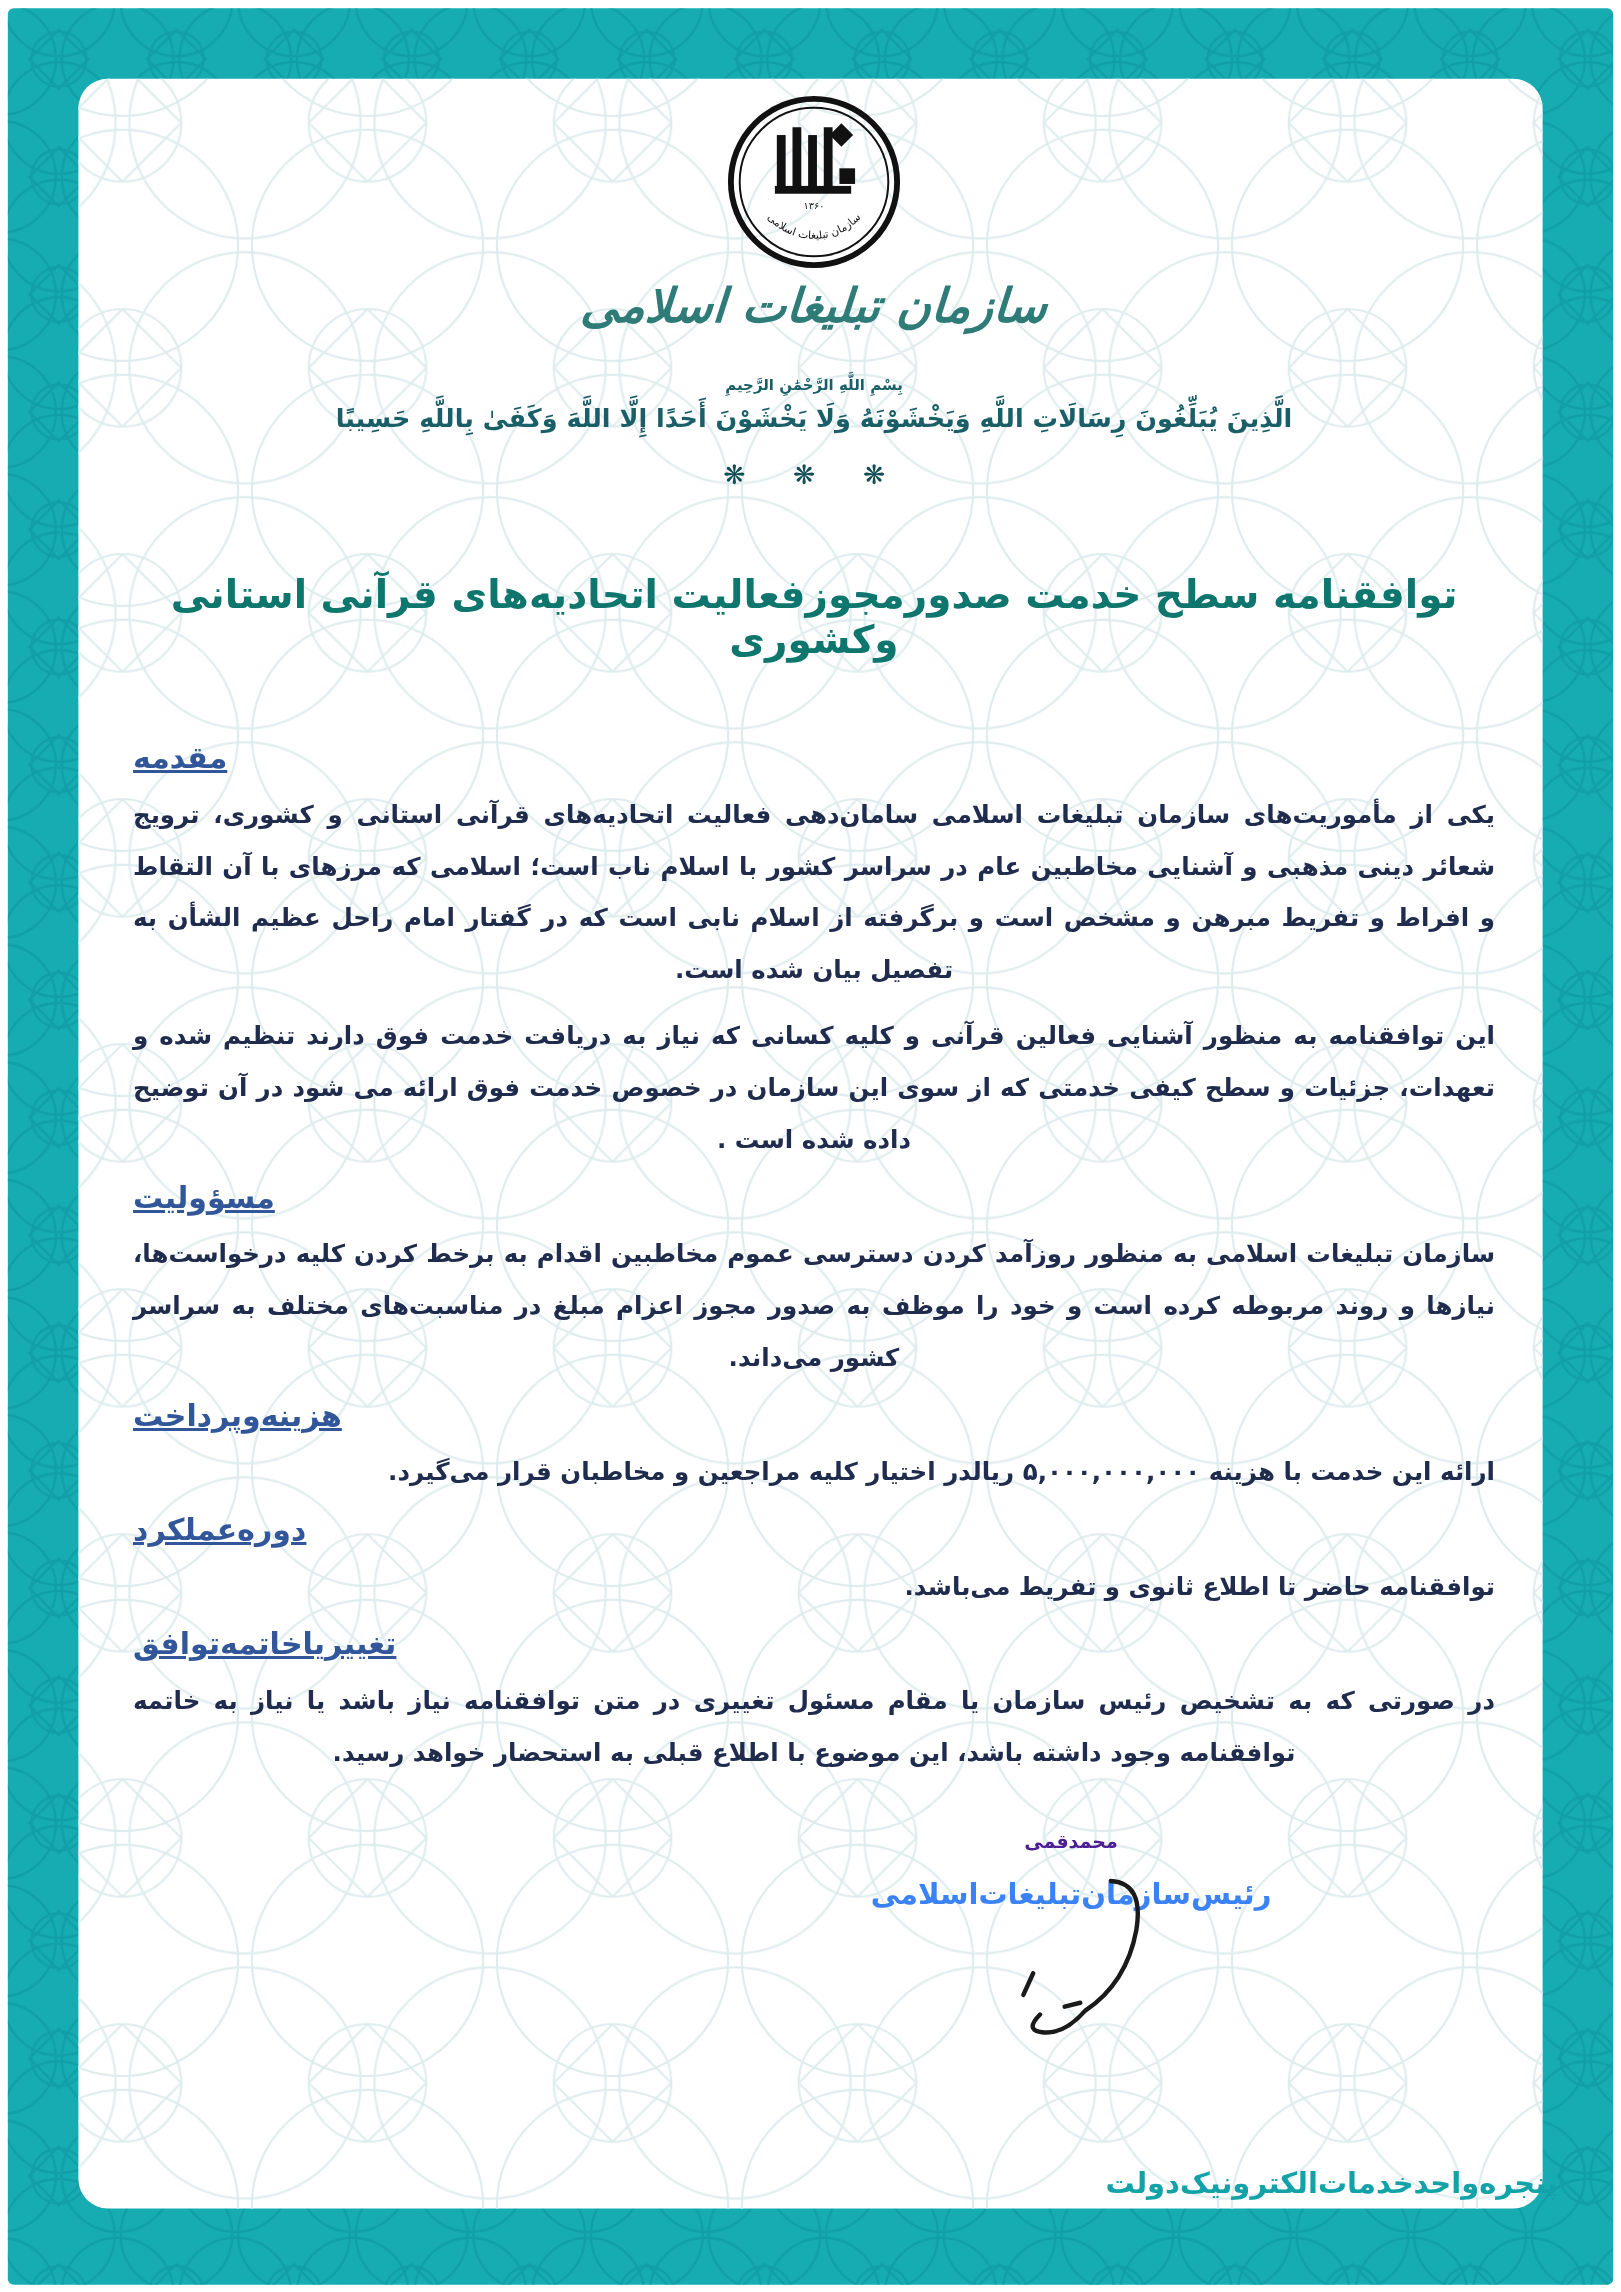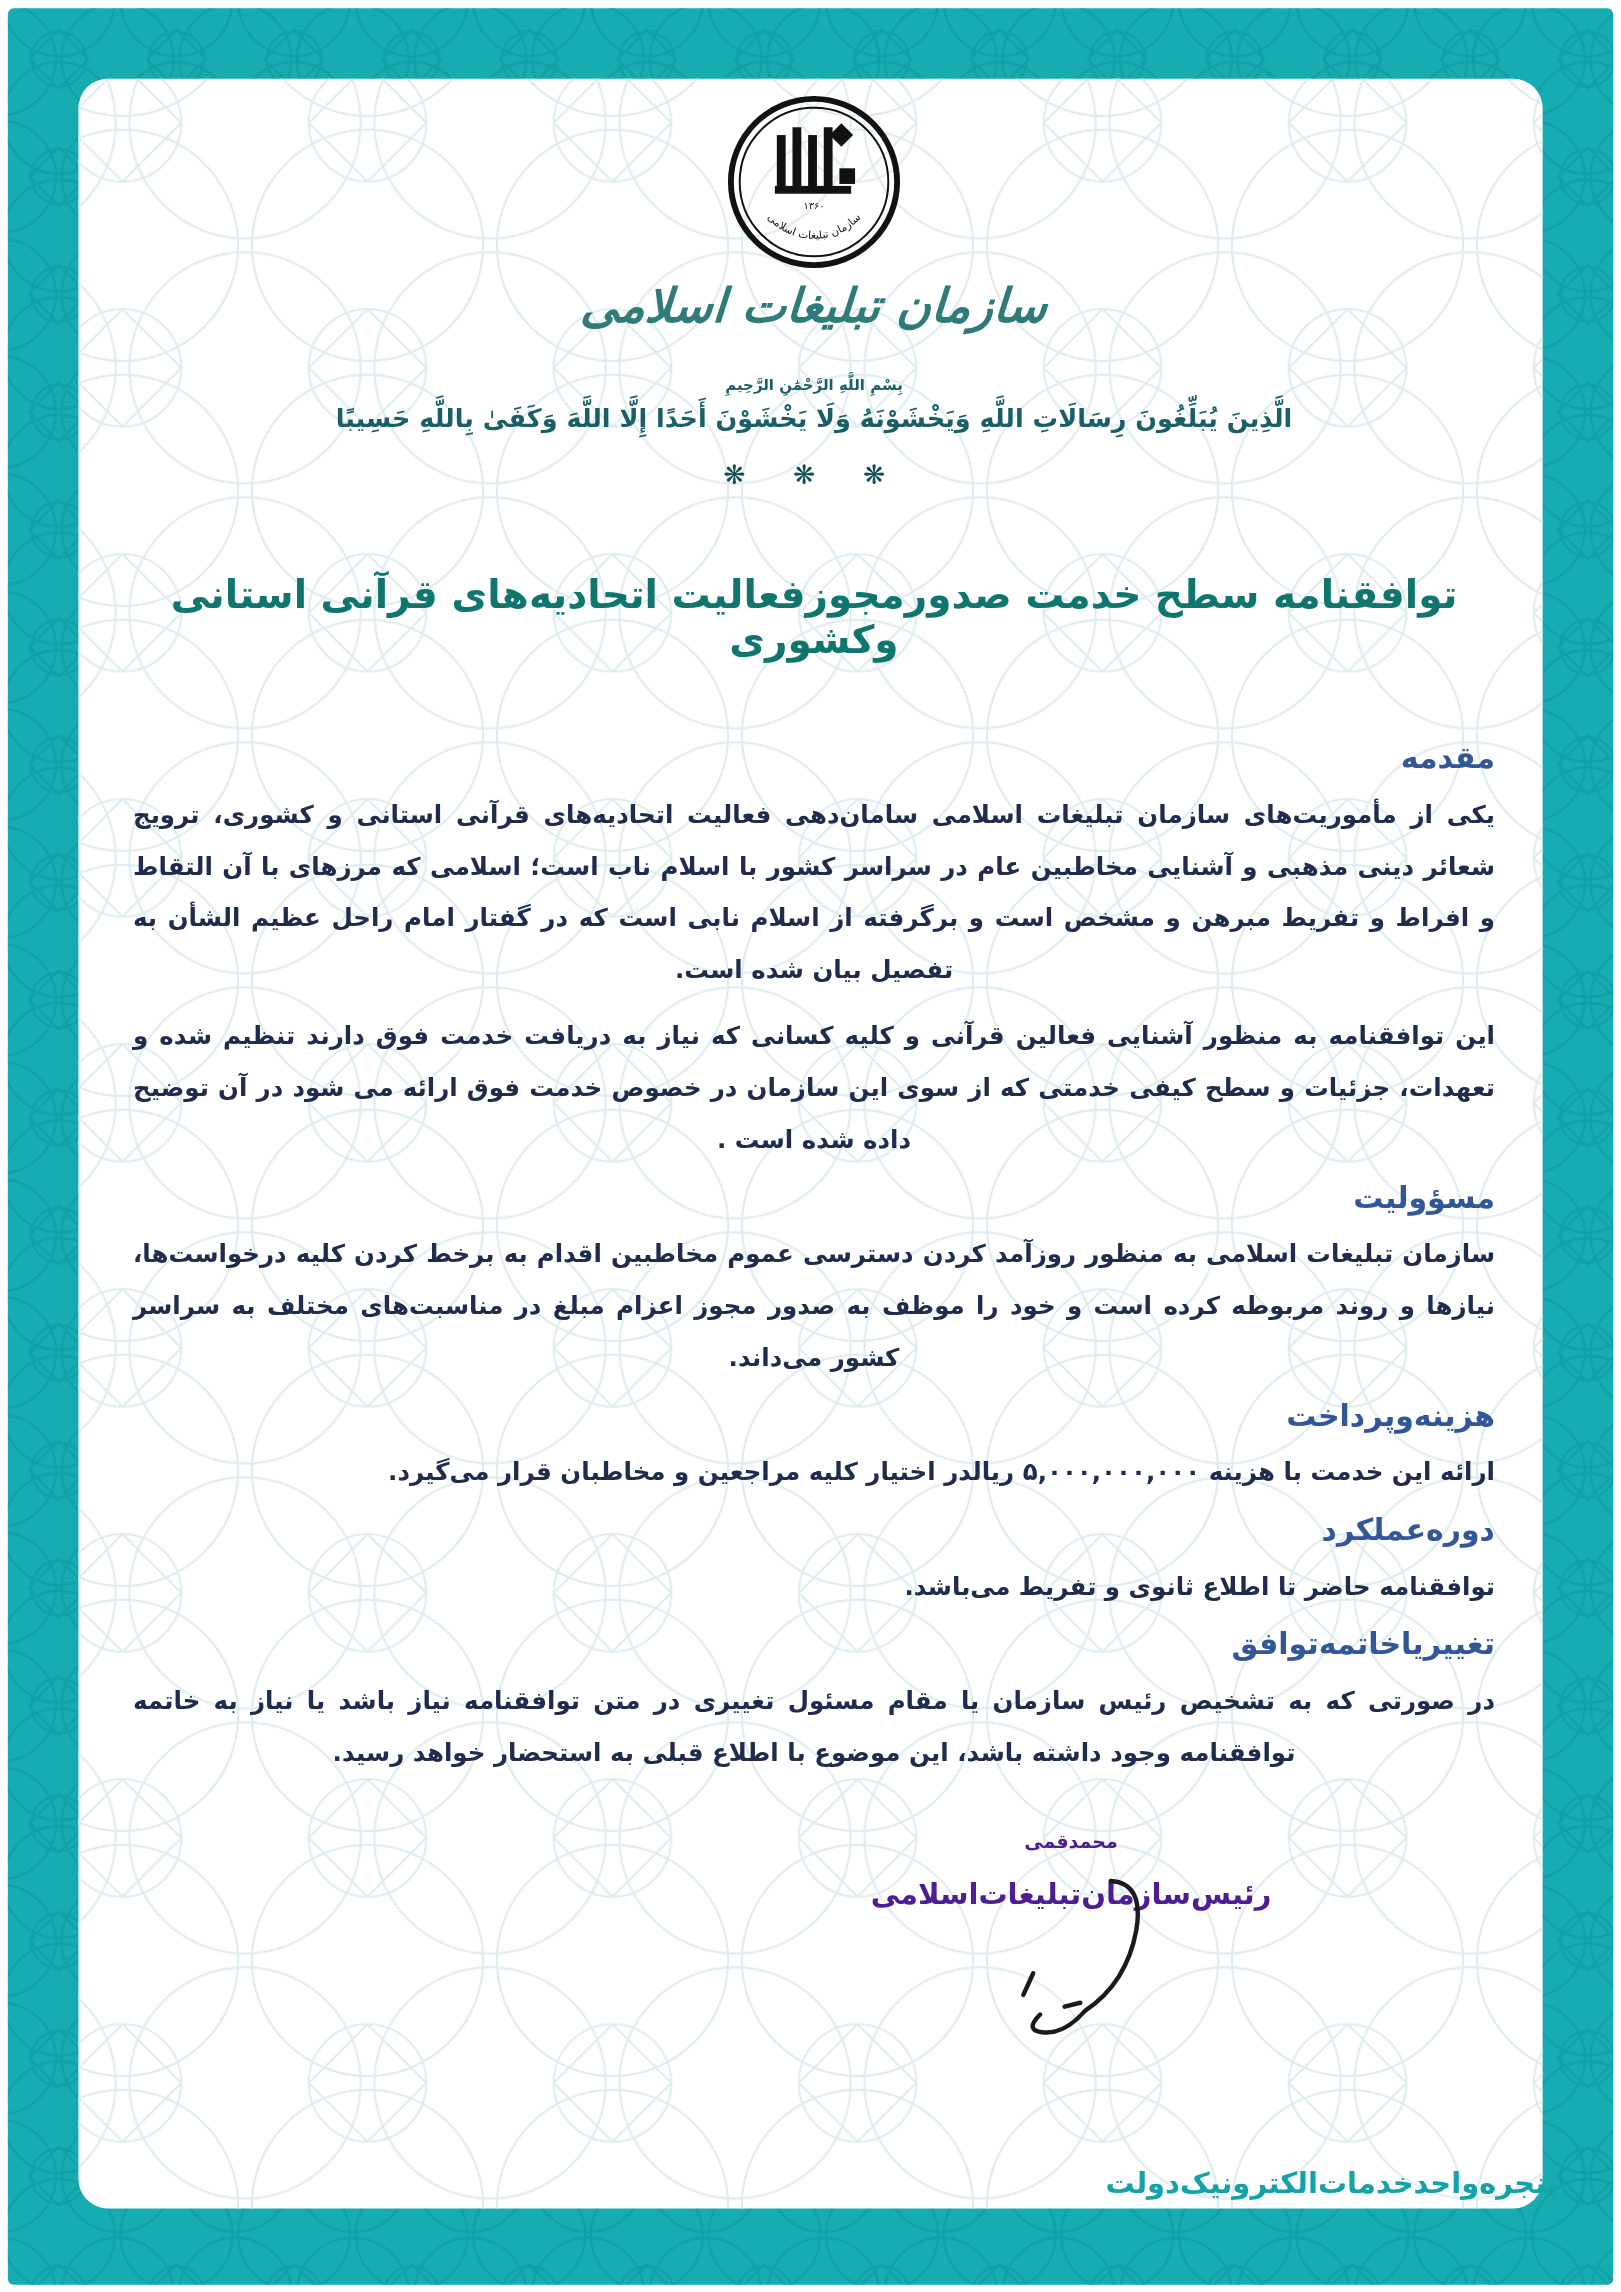--- a/index.html
+++ b/index.html
@@ -25,34 +25,34 @@
   }
   .ornament{
     text-align:center;margin-top:25.5px;font-size:26.5px;color:#124e55;letter-spacing:19.6px;
   }
   .doc-title{
     text-align:center;margin-top:82px;font-size:39px;font-weight:bold;color:#0f766e;
   }
   .sections{margin-top:78px;}
   .section{margin:0 0 13.7px 0;}
   .section h2{
-    margin:0 0 13.7px 0;font-size:30px;font-weight:bold;color:#31569a;text-align:right;
+    margin:0 0 13.7px 0;font-size:30px;font-weight:bold;color:#31569a;text-align:left;text-decoration:underline;
   }
   .section p{
     margin:0;font-size:24.5px;font-weight:bold;color:#202c4d;line-height:2.12;
     text-align:justify;text-align-last:center;
   }
   .section p.single{text-align:right;text-align-last:right;}
   .sign-wrap{
     position:relative;margin-top:51px;width:100%;
     display:flex;flex-direction:column;align-items:center;
     transform:translateX(257px); 
   }
   .sign-name{font-size:19px;font-weight:bold;color:#4c1d95;}
-  .sign-role{font-size:29px;font-weight:bold;color:#4c1d95;margin-top:25.5px;}
+  .sign-role{font-size:29px;font-weight:bold;color:#3b82f6;margin-top:25.5px;}
   .sign-squiggle{position:absolute;top:47px;right:50%;transform:translateX(55%);z-index:2;}
   .footer{
     position:absolute;left:0;right:0;bottom:7.8px;text-align:right;
     font-size:29px;font-weight:bold;color:#13a2a8;
   }
 </style>
 </head>
 <body>
 
 <svg class="bg-svg" width="1621" height="2293" viewBox="0 0 1654 2339">

